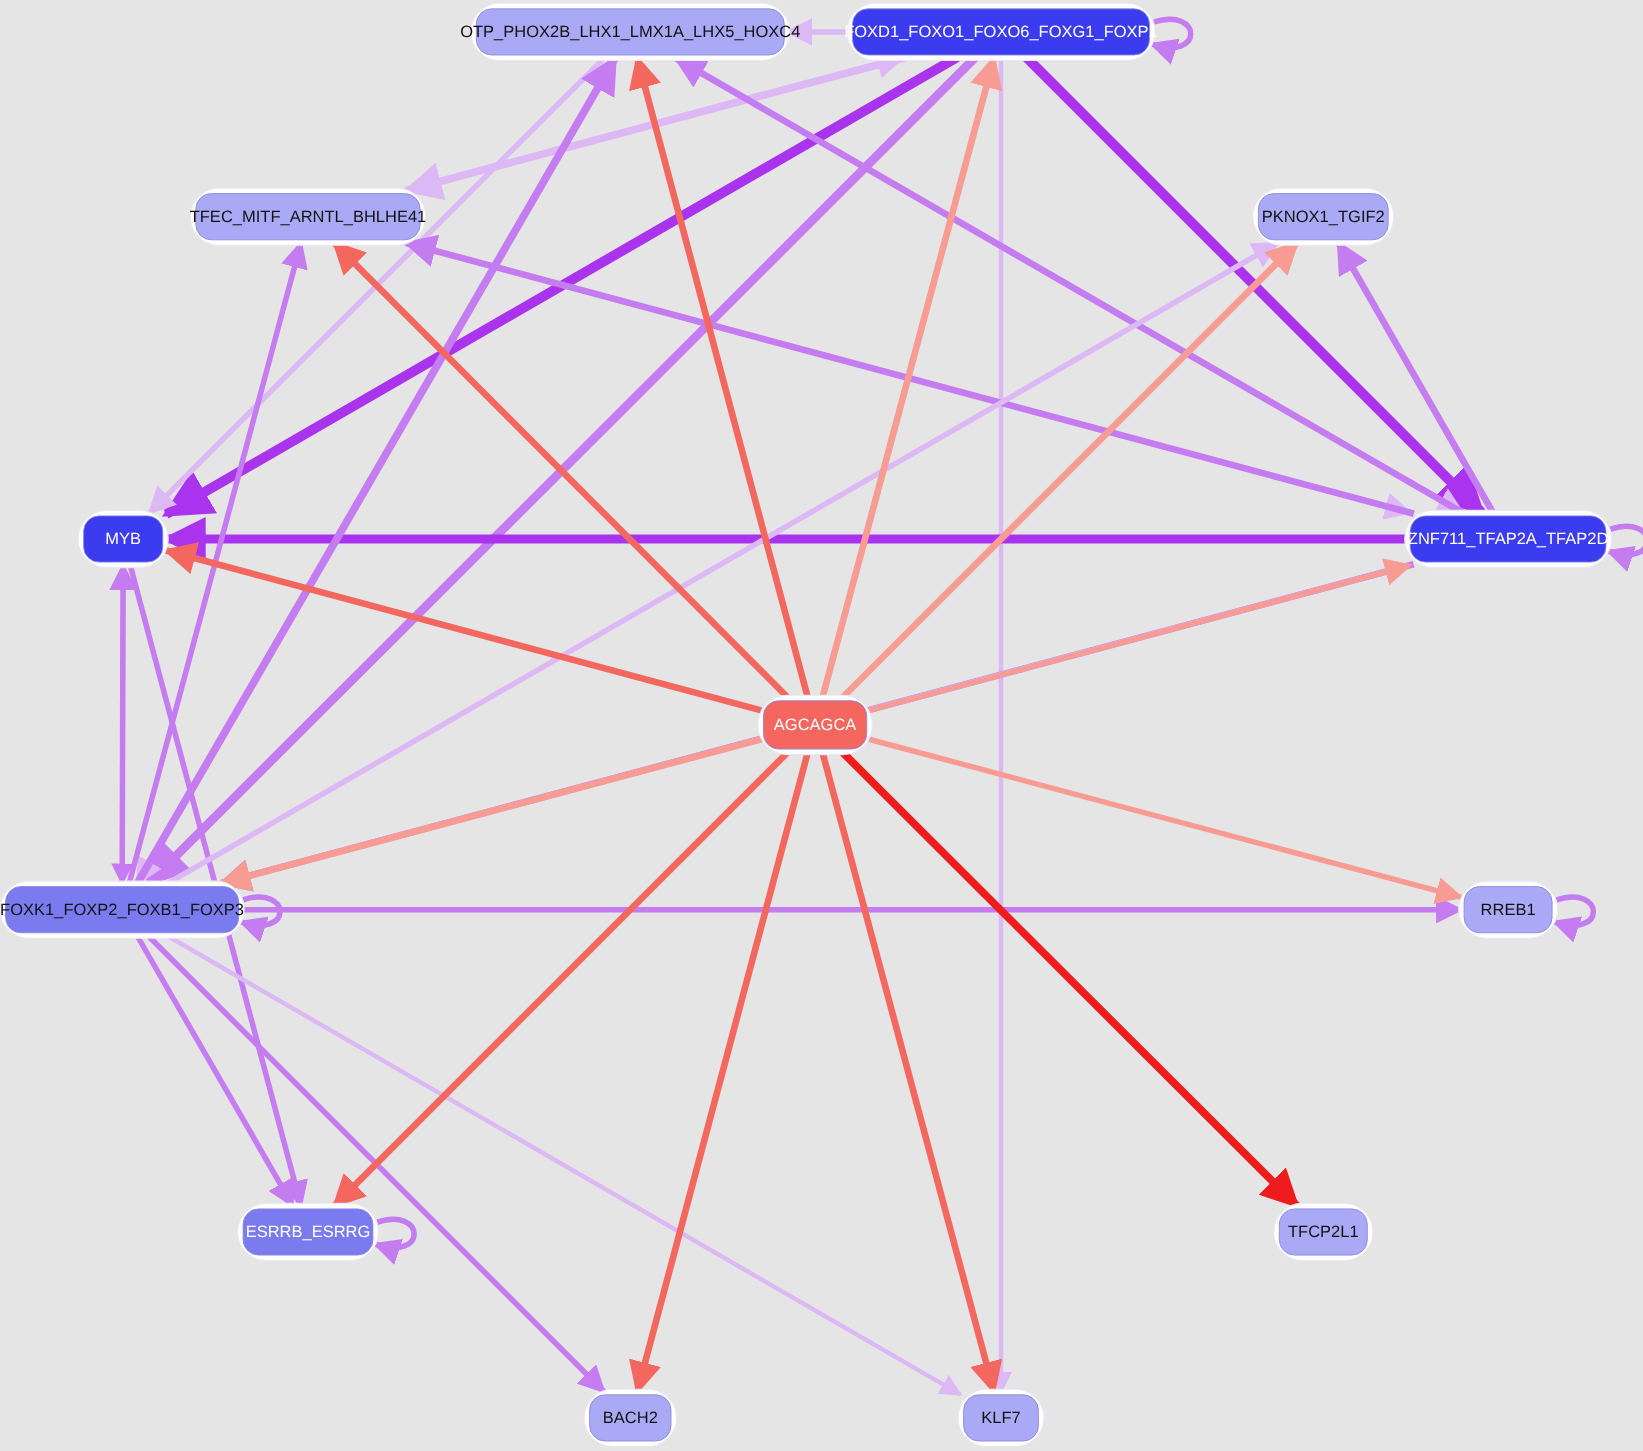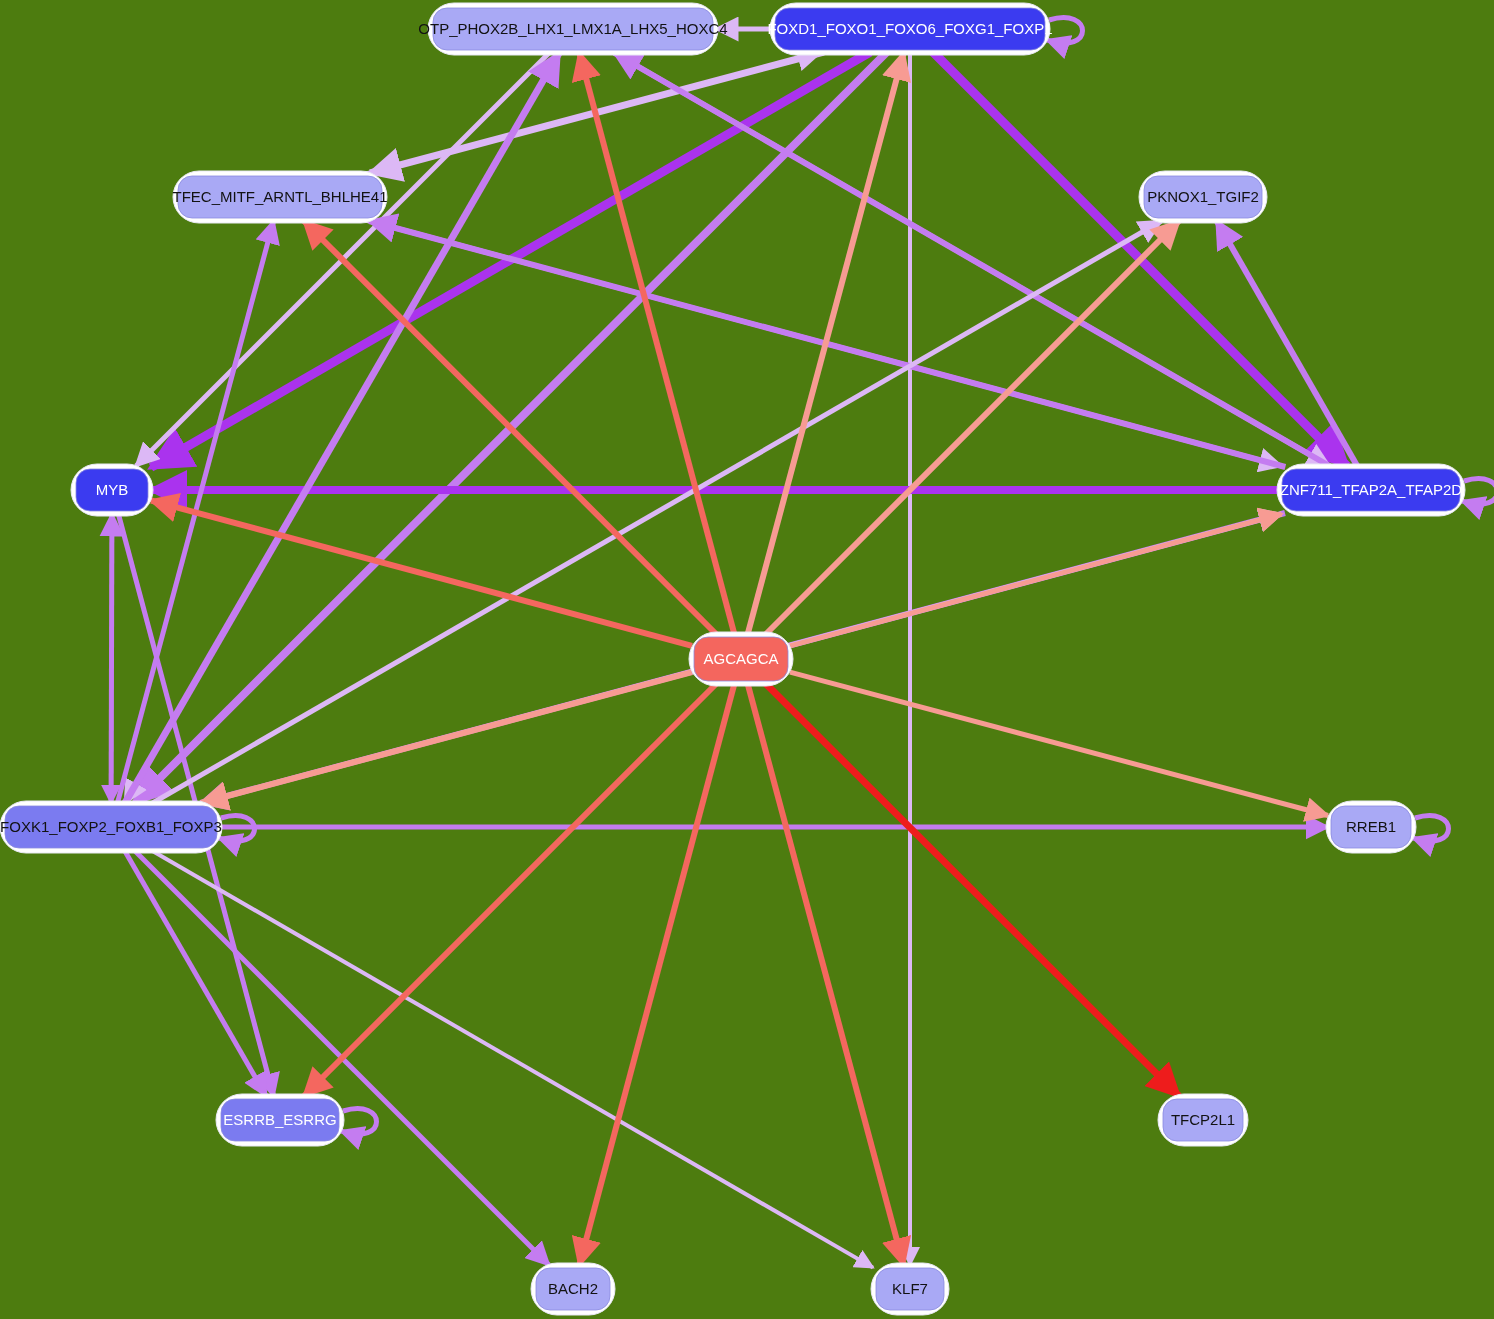--- a/index.html
+++ b/index.html
@@ -10,21 +10,21 @@
   body {
     width: 1494px;
     height: 1319px;
     font-family: "Liberation Sans", sans-serif;
     overflow: hidden;
   }
   #graph-root {
     position: relative;
     width: 1494px;
     height: 1319px;
-    background: #4d7c0f;
+    background: #e5e5e5;
   }
   svg#network-canvas {
     position: absolute;
     left: 0;
     top: 0;
     width: 1494px;
     height: 1319px;
     display: block;
   }
   .node-halo {

